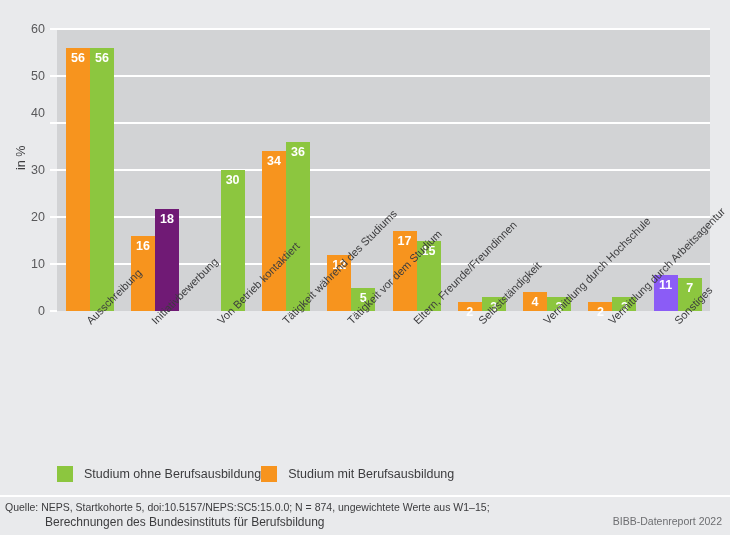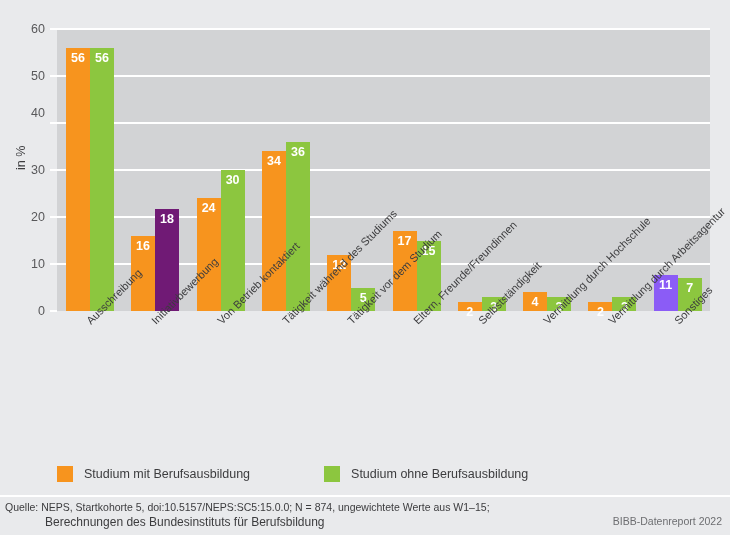--- a/index.html
+++ b/index.html
@@ -202,23 +202,20 @@
         </div>
         <div class="bar-group" style="left: 65px; width: 65.3px;">
           <div class="bar orange" style="height: 75.2px; background: rgb(247, 148, 30);">
             <span class="bar-value">16</span>
           </div>
           <div class="bar green" style="height: 102px; background: #701a75;">
             <span class="bar-value">18</span>
           </div>
         </div>
         <div class="bar-group" style="left: 130.6px; width: 65.3px;">
-          <div class="bar orange" style="height: 112.8px; background: rgb(247, 148, 30);">
-            <span class="bar-value">24</span>
-          </div>
           <div class="bar green" style="height: 141px; background: rgb(140, 198, 63);">
             <span class="bar-value">30</span>
           </div>
         </div>
         <div class="bar-group" style="left: 195.9px; width: 65.3px;">
           <div class="bar orange" style="height: 159.8px; background: rgb(247, 148, 30);">
             <span class="bar-value">34</span>
           </div>
           <div class="bar green" style="height: 169.2px; background: rgb(140, 198, 63);">
             <span class="bar-value">36</span>
@@ -282,27 +279,27 @@
       <div class="x-label" style="left: 279.9px;">Tätigkeit während des Studiums</div>
       <div class="x-label" style="left: 345.2px;">Tätigkeit vor dem Studium</div>
       <div class="x-label" style="left: 410.5px;">Eltern, Freunde/Freundinnen</div>
       <div class="x-label" style="left: 475.8px;">Selbstständigkeit</div>
       <div class="x-label" style="left: 541.1px;">Vermittlung durch Hochschule</div>
       <div class="x-label" style="left: 606.4px;">Vermittlung durch Arbeitsagentur</div>
       <div class="x-label" style="left: 671.7px;">Sonstiges</div>
     </div>
 
   <div id="legend">
+      <div class="legend-item" style="margin-right: 0px;">
+        <div class="legend-swatch" style="background: rgb(140, 198, 63);"></div>
+        <div class="legend-text">Studium ohne Berufsausbildung</div>
+      </div>
       <div class="legend-item" style="margin-right: 74px;">
         <div class="legend-swatch" style="background: rgb(247, 148, 30);"></div>
         <div class="legend-text">Studium mit Berufsausbildung</div>
-      </div>
-      <div class="legend-item" style="margin-right: 0px;">
-        <div class="legend-swatch" style="background: rgb(140, 198, 63);"></div>
-        <div class="legend-text">Studium ohne Berufsausbildung</div>
       </div>
     </div>
 
   <div id="footer-rule"></div>
   <div id="footer">
     <div id="source-line-1">Quelle: NEPS, Startkohorte 5, doi:10.5157/NEPS:SC5:15.0.0; N = 874, ungewichtete Werte aus W1–15;</div>
     <div id="source-line-2">Berechnungen des Bundesinstituts für Berufsbildung</div>
     <div id="attribution">BIBB-Datenreport 2022</div>
   </div>
 

